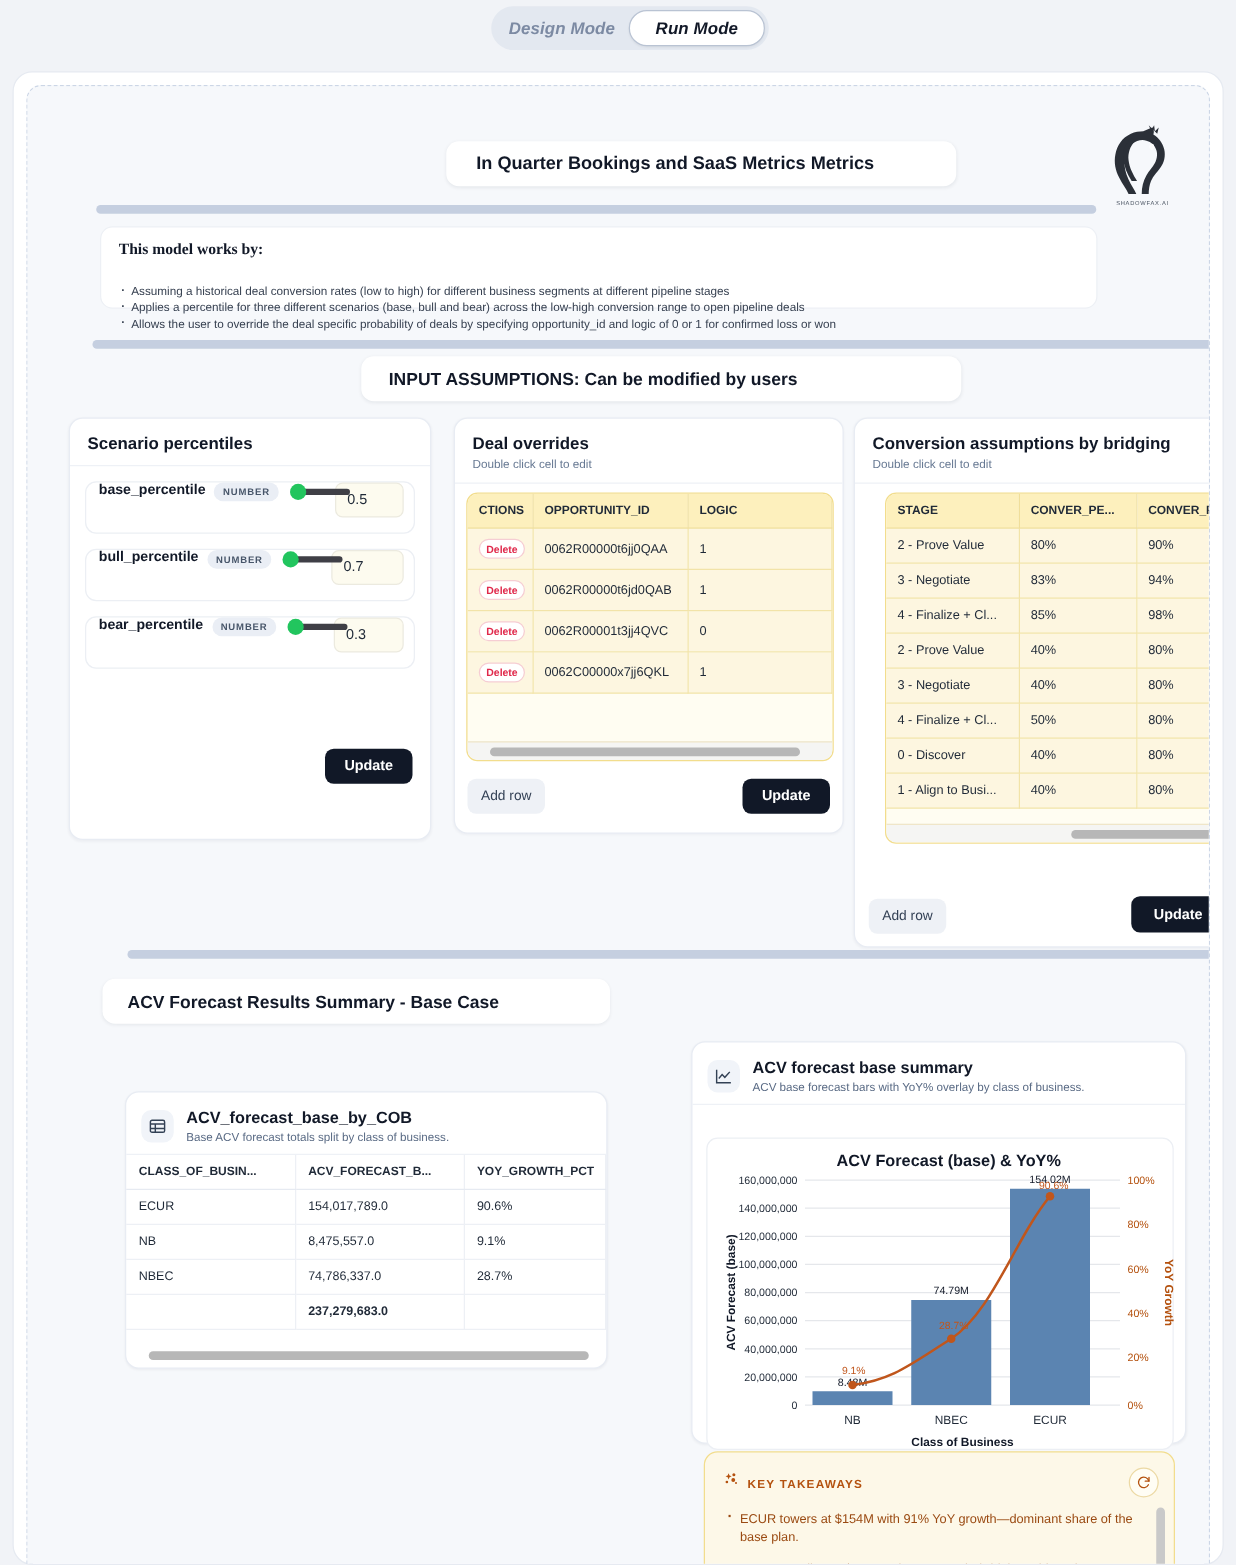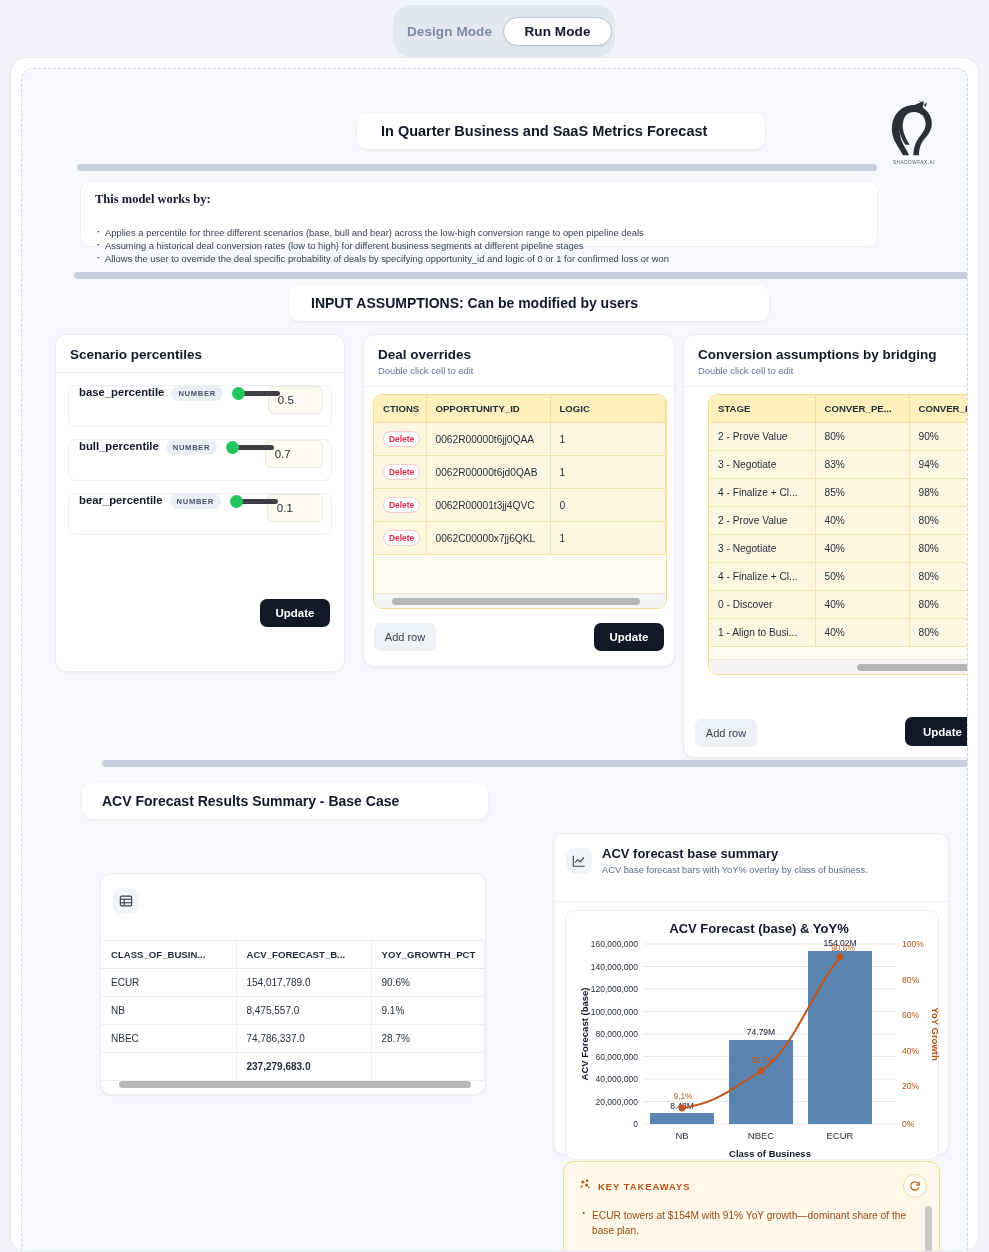--- a/index.html
+++ b/index.html
@@ -8,23 +8,23 @@
     background: #f1f3f7;
     font-family: "Liberation Sans", sans-serif;
     color: #1f2937;
     overflow: hidden;
     position: relative;
   }
 
   
   .mode-switch {
     position: absolute; top: 5px; left: 393px;
-    width: 222px; height: 52px;
+    width: 222px; height: 35px;
     background: #e3e8f0; border-radius: 18px;
-    display: flex; align-items: center; padding: 3px;
+    display: flex; align-items: center; padding: 3px; font-style: italic;
   }
   .mode-btn {
     flex: 1; height: 29px; display: flex; align-items: center; justify-content: center;
     font-size: 13.5px; font-weight: 700; color: #7c8aa3; border-radius: 16px;
     letter-spacing: .1px;
   }
   .mode-btn.active {
     background: #ffffff; color: #111827;
     border: 1.4px solid #b9c3d3;
     box-shadow: 0 1px 2px rgba(0,0,0,.06);
@@ -191,21 +191,21 @@
     position: absolute; left: 60px; top: 714px; width: 406px; height: 36px;
     background: #fff; border-radius: 10px; box-shadow: 0 1px 3px rgba(15,23,42,.07);
     display: flex; align-items: center; padding-left: 20px;
     font-size: 14px; font-weight: 700; color: #111827;
   }
   .card-table {
     position: absolute; left: 78px; top: 804px; width: 386px; height: 222px;
     background: #fff; border: 1px solid #e8ecf3; border-radius: 11px;
     box-shadow: 0 1px 2px rgba(15,23,42,.05);
   }
-  .card-head { display: flex; padding: 12px 14px 26px 12px; border-bottom: 1px solid #eef1f6; }
+  .card-head { display: flex; padding: 12px 14px 8px 12px; border-bottom: 1px solid #eef1f6; }
   .icon-chip {
     width: 26px; height: 26px; border-radius: 8px; background: #f1f4f9;
     display: flex; align-items: center; justify-content: center; flex: none; margin-top: 2px;
   }
   .card-head-text { margin-left: 10px; }
   .card-title { font-size: 13px; font-weight: 700; color: #111827; }
   .card-sub { font-size: 9.3px; color: #5a6b85; margin-top: 4px; }
 
   .wtable { width: 100%; border-collapse: collapse; table-layout: fixed; }
   .wtable th {
@@ -266,38 +266,38 @@
 <body>
 
 <div class="mode-switch">
   <div class="mode-btn">Design Mode</div>
   <div class="mode-btn active">Run Mode</div>
 </div>
 
 <div class="app-frame">
 <div class="app-inner">
 
-  <div class="title-pill">In Quarter Business and SaaS Metrics Forecast</div>
+  <div class="title-pill">In Quarter Bookings and SaaS Metrics Metrics</div>
 
   <div class="logo-wrap">
     <svg width="62" height="62" viewBox="0 0 100 100">
       <path fill="#2b3038" d="M63 8c2 3 2 6 1 9 7 4 12 11 14 19 2 9 0 17-5 24-4 6-9 10-12 17-2 5-3 11-3 17h-9c0-9 2-17 6-24 3-6 8-10 11-16 3-6 4-13 1-19-2-5-7-9-12-10-6-2-13 0-18 4-6 5-9 12-10 20-1 9 1 18 5 26 3 7 8 13 10 19h-10c-3-7-8-13-12-21-5-9-7-20-5-30 2-12 9-22 20-27 5-2 11-3 16-3 4-2 8-4 12-5z"></path>
       <path fill="#2b3038" d="M40 26c-6 6-9 15-8 24 1 10 6 19 11 27h-7c-6-9-10-19-11-30-1-9 3-18 10-24 2-1 4 0 5 3z"></path>
       <ellipse fill="#fff" cx="62" cy="33" rx="3" ry="4"></ellipse>
       <path fill="#2b3038" d="M58 5l3 7 4-7 1 8 5-5-2 8z"></path>
     </svg>
     <div class="logo-cap">SHADOWFAX.AI</div>
   </div>
 
   <div class="divider divider-1"></div>
 
   <div class="info-box">
     <div class="info-title">This model works by:</div>
+    <div class="info-line">Assuming a historical deal conversion rates (low to high) for different business segments at different pipeline stages</div>
     <div class="info-line">Applies a percentile for three different scenarios (base, bull and bear) across the low-high conversion range to open pipeline deals</div>
-    <div class="info-line">Assuming a historical deal conversion rates (low to high) for different business segments at different pipeline stages</div>
     <div class="info-line">Allows the user to override the deal specific probability of deals by specifying opportunity_id and logic of 0 or 1 for confirmed loss or won</div>
   </div>
 
   <div class="divider divider-2"></div>
 
   <div class="assump-pill">INPUT ASSUMPTIONS: Can be modified by users</div>
 
   <div class="panel panel-scenario">
     <div class="panel-head">
       <div class="panel-title">Scenario percentiles</div>
@@ -321,21 +321,21 @@
         </span>
         <span class="sc-input">0.7</span>
       </div>
       <div class="sc-row">
         <span class="sc-name">bear_percentile</span>
         <span class="sc-badge">NUMBER</span>
         <span class="sc-slider">
           <span class="sc-track"></span>
           <span class="sc-knob"></span>
         </span>
-        <span class="sc-input">0.1</span>
+        <span class="sc-input">0.3</span>
       </div>
     </div>
     <button class="btn-dark sc-update">Update</button>
   </div>
 
   <div class="panel panel-deals">
     <div class="panel-head">
       <div class="panel-title">Deal overrides</div>
       <div class="panel-sub">Double click cell to edit</div>
     </div>
@@ -463,20 +463,24 @@
 
   <div class="card-table">
     <div class="card-head">
       <span class="icon-chip">
         <svg width="14" height="14" viewBox="0 0 16 16" fill="none" stroke="#334155" stroke-width="1.3">
           <rect x="1.5" y="2.5" width="13" height="11" rx="1.5"></rect>
           <line x1="1.5" y1="6" x2="14.5" y2="6"></line>
               <line x1="6" y1="6" x2="6" y2="13.5"></line>
           <line x1="1.5" y1="10" x2="14.5" y2="10"></line>
         </svg>
+      </span>
+      <span class="card-head-text">
+        <span class="card-title" style="display:block">ACV_forecast_base_by_COB</span>
+        <span class="card-sub" style="display:block">Base ACV forecast totals split by class of business.</span>
       </span>
     </div>
     <table class="wtable">
       <colgroup>
             <col style="width:135px">
             <col style="width:135px">
             <col>
           </colgroup>
       <tbody>
             <tr>

